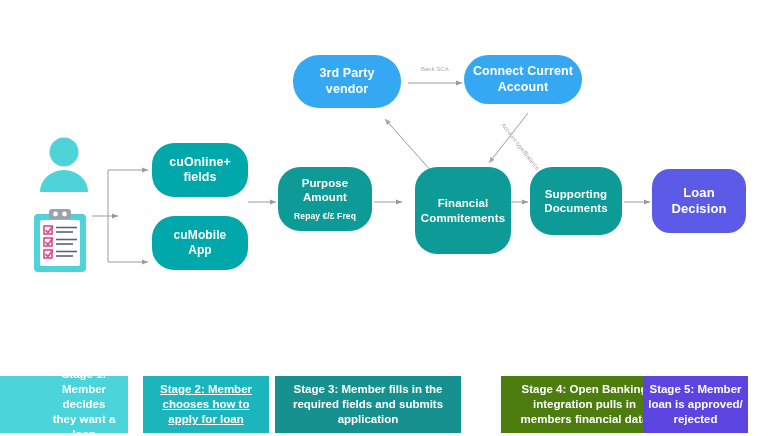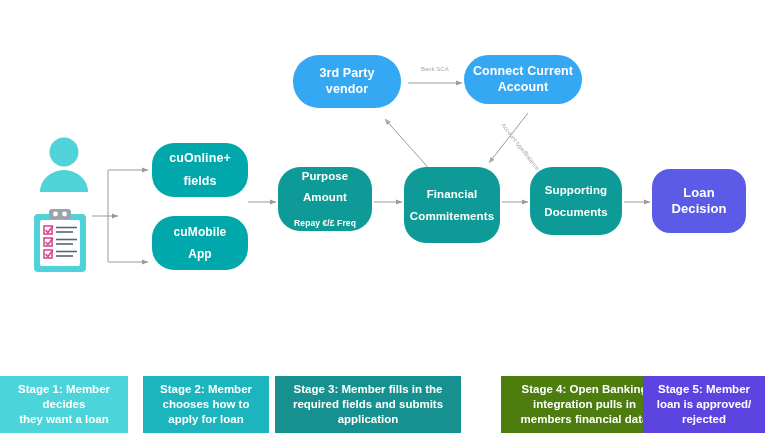--- a/index.html
+++ b/index.html
@@ -21,21 +21,21 @@
     line-height: 1.22;
     letter-spacing: .1px;
   }
   .node .ln { display: block; }
 
   .blue    { background: #35a8f4; }
   .teal    { background: #00a8ac; }
   .teal-d  { background: #0e9a96; }
   .purple  { background: #5b5be8; }
 
-  .r-lg { border-radius: 22px; gap: 7px; }
+  .r-lg { border-radius: 22px; }
   .r-md { border-radius: 18px; }
   .r-xl { border-radius: 26px; }
 
   .sub {
     font-size: 8.5px;
     margin-top: 7px;
     font-weight: bold;
     letter-spacing: .1px;
   }
 
@@ -57,21 +57,21 @@
   .edge-label.rot { transform: rotate(52deg); transform-origin: left top; }
 
   
   .stage {
     position: absolute;
     top: 376px; height: 57px;
     display: flex; align-items: center; justify-content: center;
     color: #ffffff; font-weight: bold; font-size: 11.5px;
     text-align: center; line-height: 1.32; padding: 2px 4px;
   }
-  .s1 { background: #4bd4d9; }
+  .s1 { background: #4bd4d9; padding-left: 44px; }
   .s2 { background: #1cb5bd; }
   .s3 { background: #17918f; }
   .s4 { background: #4d7c0f; margin-left: 32px; }
   .s5 { background: #5b44e0; }
 </style>
 </head>
 <body>
 
 <div id="canvas">
 
@@ -165,54 +165,54 @@
     <span class="ln">cuMobile</span>
     <span class="ln">App</span>
   </div>
 
   <div class="node teal-d r-lg" style="left:278px; top:167px; width:94px; height:64px; font-size:11.5px;">
     <span class="ln">Purpose</span>
     <span class="ln">Amount</span>
     <span class="sub">Repay €/£ Freq</span>
   </div>
 
-  <div class="node teal-d r-lg" style="left:404px; top:167px; width:96px; height:76px; font-size:11.5px;">
+  <div class="node teal-d r-lg" style="left:415px; top:167px; width:96px; height:87px; font-size:11.5px;">
     <span class="ln">Financial</span>
     <span class="ln">Commitements</span>
   </div>
 
   <div class="node teal-d r-lg" style="left:530px; top:167px; width:92px; height:68px; font-size:11.5px;">
     <span class="ln">Supporting</span>
     <span class="ln">Documents</span>
   </div>
 
   <div class="node purple r-md" style="left:652px; top:169px; width:94px; height:64px; font-size:13px;">
     <span class="ln">Loan</span>
     <span class="ln">Decision</span>
   </div>
 
   <div class="stage s1" style="left:0px; width:128px;">
     <span style="white-space:pre-line;">Stage 1: Member
 decides
 they want a loan</span>
   </div>
-  <div class="stage s2" style="left:143px; width:126px;">
+  <div class="stage s2" style="left:143px; width:126px;text-decoration:underline;">
     <span style="white-space:pre-line;">Stage 2: Member
 chooses how to
 apply for loan</span>
   </div>
   <div class="stage s3" style="left:275px; width:186px;">
     <span style="white-space:pre-line;">Stage 3: Member fills in the
 required fields and submits
 application</span>
   </div>
   <div class="stage s4" style="left:469px; width:167px;">
     <span style="white-space:pre-line;">Stage 4: Open Banking
 integration pulls in
 members financial data</span>
   </div>
-  <div class="stage s5" style="left:643px; width:122px;">
+  <div class="stage s5" style="left:643px; width:105px;">
     <span style="white-space:pre-line;">Stage 5: Member
 loan is approved/
 rejected</span>
   </div>
 
 </div>
 
 </body></html>

